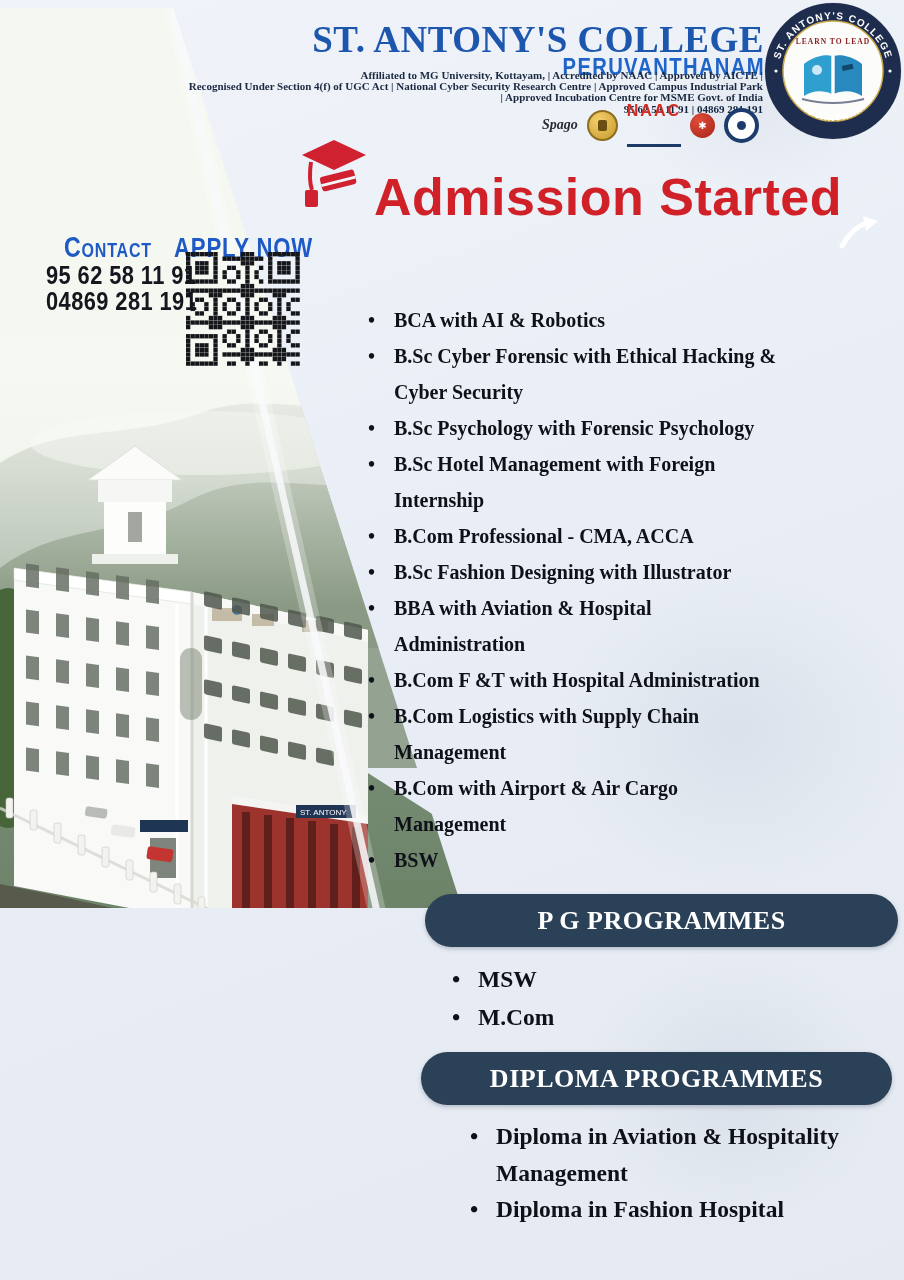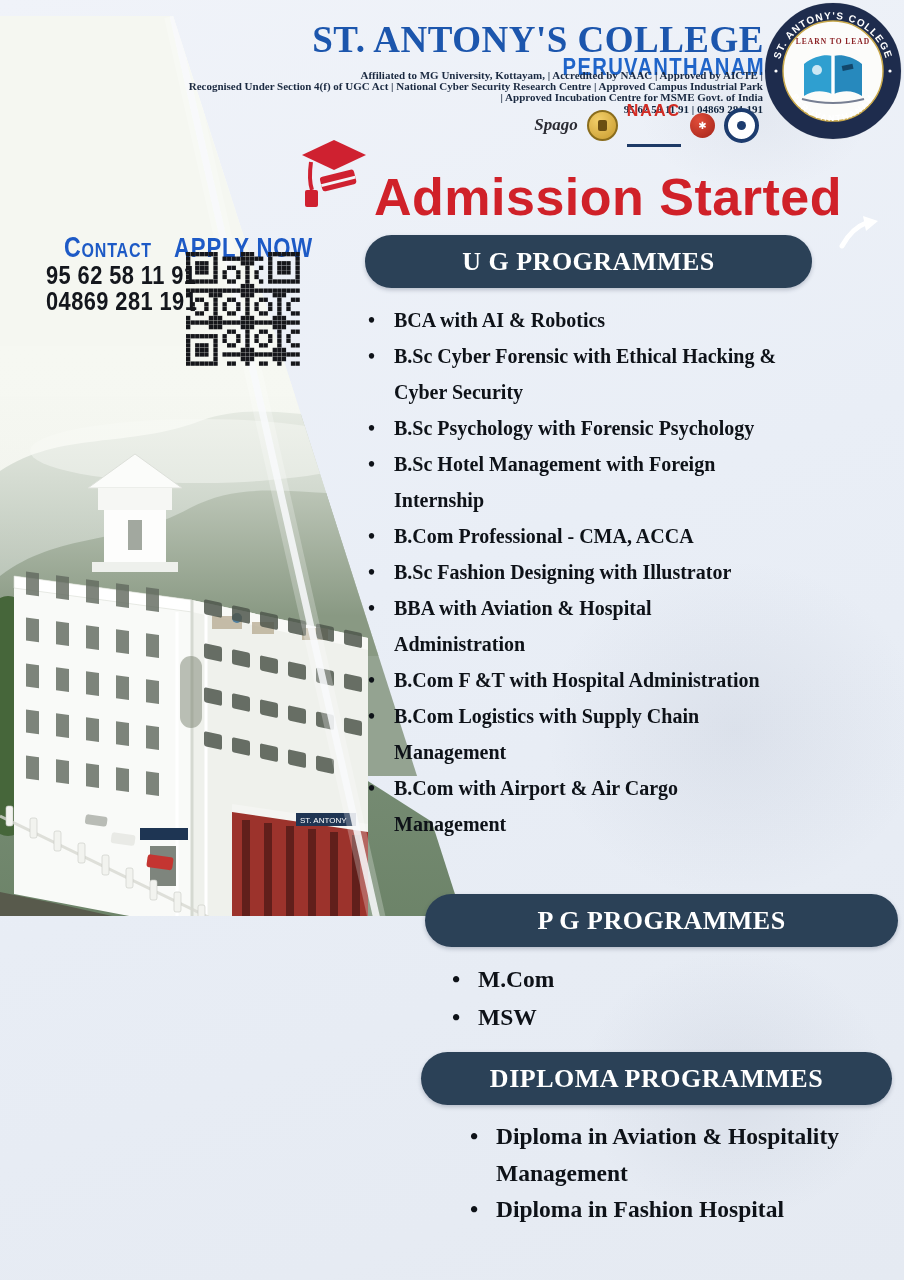--- a/index.html
+++ b/index.html
@@ -6,35 +6,35 @@
   .poster{position:relative;width:904px;height:1280px;overflow:hidden;
     font-family:"Liberation Sans",sans-serif;
     background:linear-gradient(160deg,#f0f3f9 0%,#e9eef6 45%,#e5eaf2 100%);}
   .ghost{position:absolute;border-radius:50%;pointer-events:none;
     background:radial-gradient(closest-side,rgba(110,122,148,0.10),rgba(110,122,148,0));}
   .g1{left:545px;top:560px;width:380px;height:340px;}
   .g2{left:580px;top:950px;width:310px;height:270px;}
   .g3{left:640px;top:40px;width:230px;height:150px;opacity:.7;}
 
   
-  .photo{position:absolute;left:0;top:16px;width:470px;height:900px;
+  .photo{position:absolute;left:0;top:8px;width:470px;height:900px;
     clip-path:polygon(0 0,173px 0,462px 100%,0 100%);}
   .photo svg{display:block;}
 
   
   .college-name{position:absolute;top:18px;right:140px;color:#1c56ad;
     font-family:"Liberation Serif",serif;font-weight:700;font-size:37px;letter-spacing:.5px;white-space:nowrap;}
   .college-loc{position:absolute;top:54px;right:139px;color:#1f64c9;font-weight:700;
     font-size:23px;letter-spacing:1.5px;transform:scaleX(.88);transform-origin:right;white-space:nowrap;}
   .accred{position:absolute;top:70px;right:141px;width:620px;text-align:right;
     font-family:"Liberation Serif",serif;font-weight:700;font-size:11px;line-height:10.8px;
     color:#1a2940;}
   .accred .phone-line{margin-top:2px;color:#10233c;}
   .badges{position:absolute;top:108px;right:145px;display:flex;align-items:center;gap:9px;height:34px;}
-  .spago{font-family:"Liberation Serif",serif;font-style:italic;font-weight:700;font-size:17px;color:#2b2b33;}
+  .spago{font-family:"Liberation Serif",serif;font-style:italic;font-weight:700;font-size:14px;color:#2b2b33;}
   .badge{border-radius:50%;display:inline-flex;align-items:center;justify-content:center;}
   .badge-gold{width:27px;height:27px;background:radial-gradient(circle at 35% 30%,#f3cf6a,#c79a2e);border:2px solid #8a6d1d;}
   .badge-gold::after{content:"";width:9px;height:11px;background:#6b4f12;border-radius:2px;}
   .naac-wrap{display:flex;flex-direction:column;align-items:center;line-height:1;gap:24px;}
   .naac-txt{color:#d22b23;font-weight:700;font-size:16px;letter-spacing:2px;}
   .naac-bar{width:100%;height:3px;background:#1d3a66;margin-top:1px;}
   .badge-red{width:25px;height:25px;background:radial-gradient(circle at 35% 30%,#e04c38,#a3241a);color:#fff;font-size:10px;}
   .badge-navy{width:27px;height:27px;background:#fff;border:4px solid #1d3c6e;}
   .badge-navy::after{content:"";width:9px;height:9px;border-radius:50%;background:#1d3c6e;}
 
@@ -655,21 +655,20 @@
         <rect x="45.60" y="109.44" width="4.33" height="4.33" fill="#15161a"></rect>
         <rect x="59.28" y="109.44" width="4.33" height="4.33" fill="#15161a"></rect>
         <rect x="72.96" y="109.44" width="4.33" height="4.33" fill="#15161a"></rect>
         <rect x="77.52" y="109.44" width="4.33" height="4.33" fill="#15161a"></rect>
         <rect x="91.20" y="109.44" width="4.33" height="4.33" fill="#15161a"></rect>
         <rect x="104.88" y="109.44" width="4.33" height="4.33" fill="#15161a"></rect>
         <rect x="109.44" y="109.44" width="4.33" height="4.33" fill="#15161a"></rect>
       </svg>
   </div>
 
-  <div class="banner banner-ug">U G PROGRAMMES</div>
   <div class="arrow-deco">
     <svg width="42" height="34" viewBox="0 0 42 34" xmlns="http://www.w3.org/2000/svg">
       <path d="M4,30 Q14,12 28,7" stroke="#fff" stroke-width="5" fill="none" stroke-linecap="round"></path>
       <polygon points="25,0 40,5 28,15" fill="#fff"></polygon>
     </svg>
   </div>
   <ul class="prog list-ug">
     <li>BCA with AI &amp; Robotics</li>
     <li>B.Sc Cyber Forensic with Ethical Hacking &amp;
 Cyber Security</li>
@@ -678,26 +677,27 @@
 Internship</li>
     <li>B.Com Professional - CMA, ACCA</li>
     <li>B.Sc Fashion Designing with Illustrator</li>
     <li>BBA with Aviation &amp; Hospital
 Administration</li>
     <li>B.Com F &amp;T with Hospital Administration</li>
     <li>B.Com Logistics with Supply Chain
 Management</li>
     <li>B.Com with Airport &amp; Air Cargo
 Management</li>
+    <li>BSW</li>
   </ul>
 
   <div class="banner banner-pg">P G PROGRAMMES</div>
   <ul class="prog list-pg">
+    <li>MSW</li>
     <li>M.Com</li>
-    <li>MSW</li>
   </ul>
 
   <div class="banner banner-dip">DIPLOMA PROGRAMMES</div>
   <ul class="prog list-dip">
     <li>Diploma in Aviation &amp; Hospitality
 Management</li>
     <li>Diploma in Fashion Hospital</li>
   </ul>
 
 </div>

